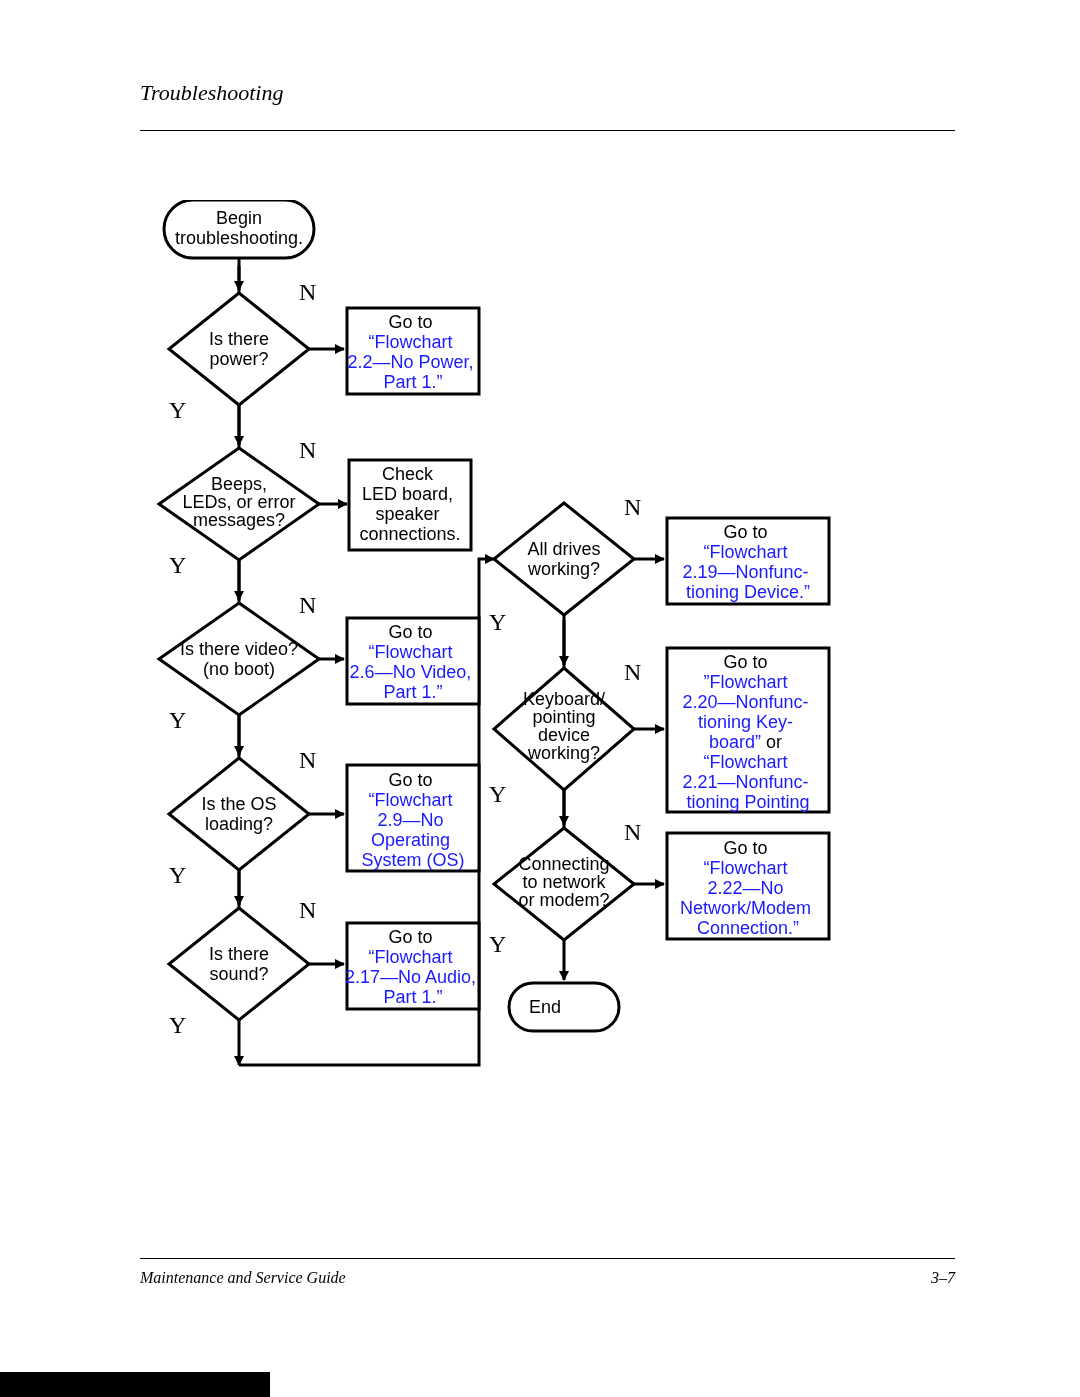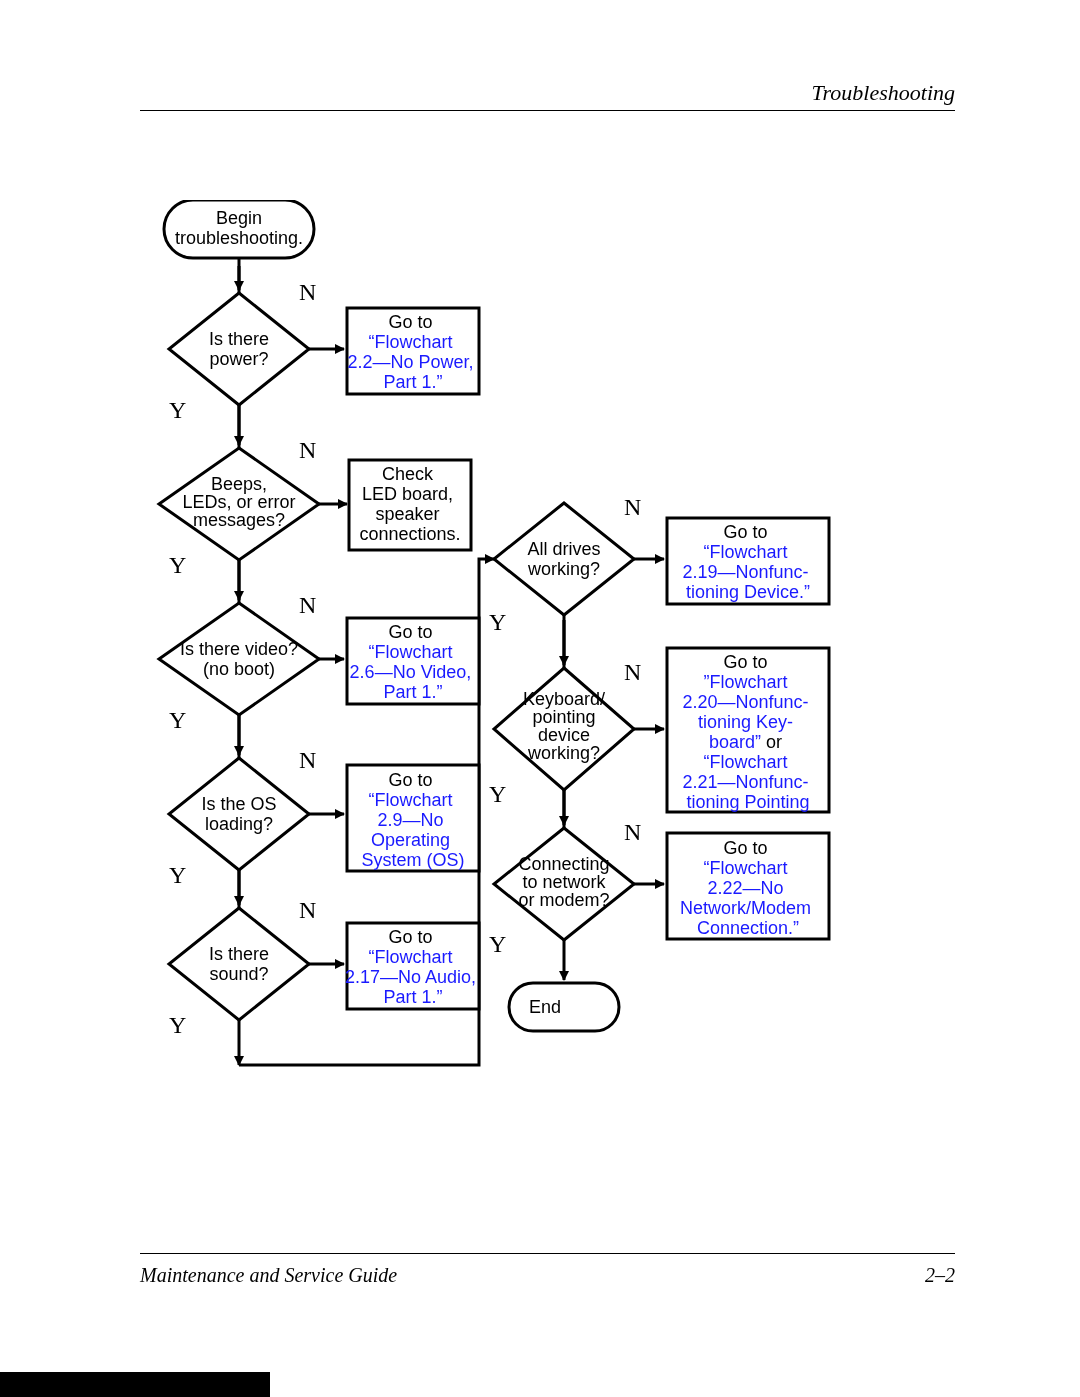--- a/index.html
+++ b/index.html
@@ -1,19 +1,19 @@
 <!DOCTYPE html>
 <html><head>
 <meta charset="utf-8">
 <style>
   html,body{margin:0;padding:0;background:#fff;font-family:Helvetica,Arial,sans-serif;-webkit-font-smoothing:antialiased}
   .page{position:relative;width:1080px;height:1397px;background:#fff}
-  .hdr{position:absolute;left:140px;right:125px;top:80px;border-bottom:1.5px solid #000;text-align:right;font-style:italic;font-size:22px;font-family:Georgia,'Times New Roman',serif;padding-bottom:4px}
+  .hdr{position:absolute;left:140px;right:125px;top:80px;border-bottom:1.5px solid #000;text-align:left;font-style:italic;font-size:22px;font-family:Georgia,'Times New Roman',serif;padding-bottom:24px}
   .title{position:absolute;left:140px;top:155px;font-size:34px;font-weight:700}
-  .ftr{position:absolute;left:140px;right:125px;bottom:110px;border-top:1.5px solid #000;padding-top:10px;font-style:italic;font-size:20px;font-family:Georgia,'Times New Roman',serif}
+  .ftr{position:absolute;left:140px;right:125px;bottom:110px;border-top:1.5px solid #000;padding-top:10px;font-style:italic;font-size:16px;font-family:Georgia,'Times New Roman',serif}
   .ftr-left{float:left}.ftr-right{float:right}
 
   .chart{position:absolute;left:149px;top:200px;width:800px;height:940px}
   svg{position:absolute;left:0;top:0}
   .link{fill:#1a1aff}
   .txt{font-size:18px;font-family:Helvetica,Arial,sans-serif}
   .ctr{text-anchor:middle}
   .yn{font-family:'Times New Roman',serif;font-size:24px}
   .shape{fill:#fff;stroke:#000;stroke-width:3}
   .line{stroke:#000;stroke-width:3;fill:none}
@@ -165,17 +165,17 @@
         <tspan class="link" x="599" dy="20">Connection.”</tspan>
       </text>
 
       <rect class="shape" x="360" y="783" width="110" height="48" rx="24" ry="24"></rect>
       <text class="txt" x="380" y="813">End</text>
     </svg>
   </div>
 
   <div class="ftr">
     <span class="ftr-left">Maintenance and Service Guide</span>
-    <span class="ftr-right">2–2</span>
+    <span class="ftr-right">3–7</span>
   </div>
 
   <div class="blackbar"></div>
 </div>
 
 </body></html>

